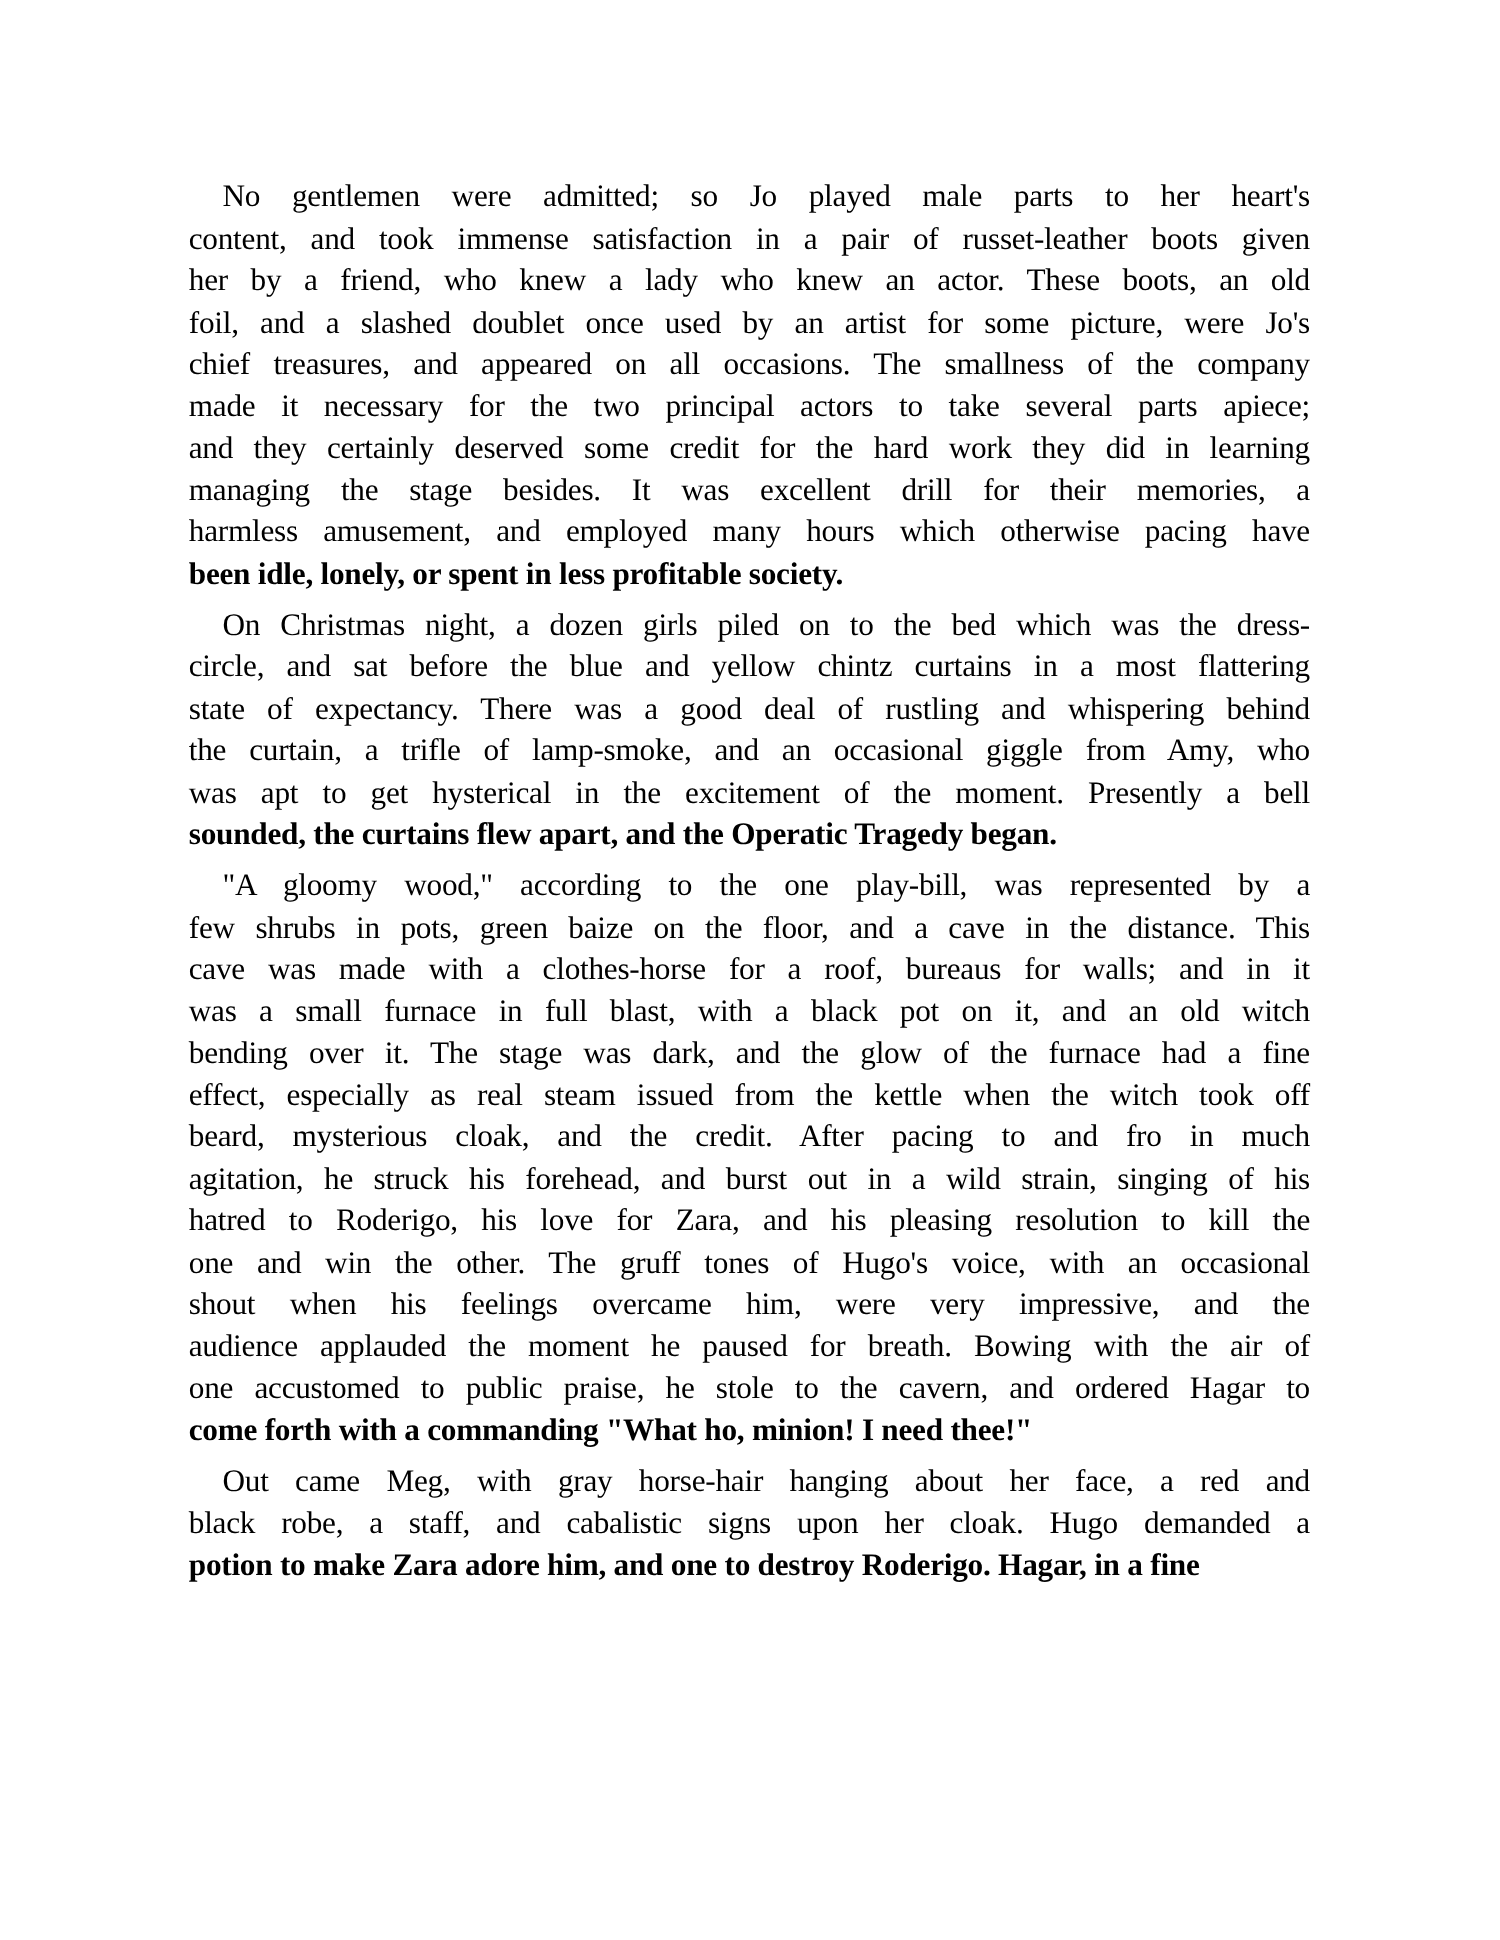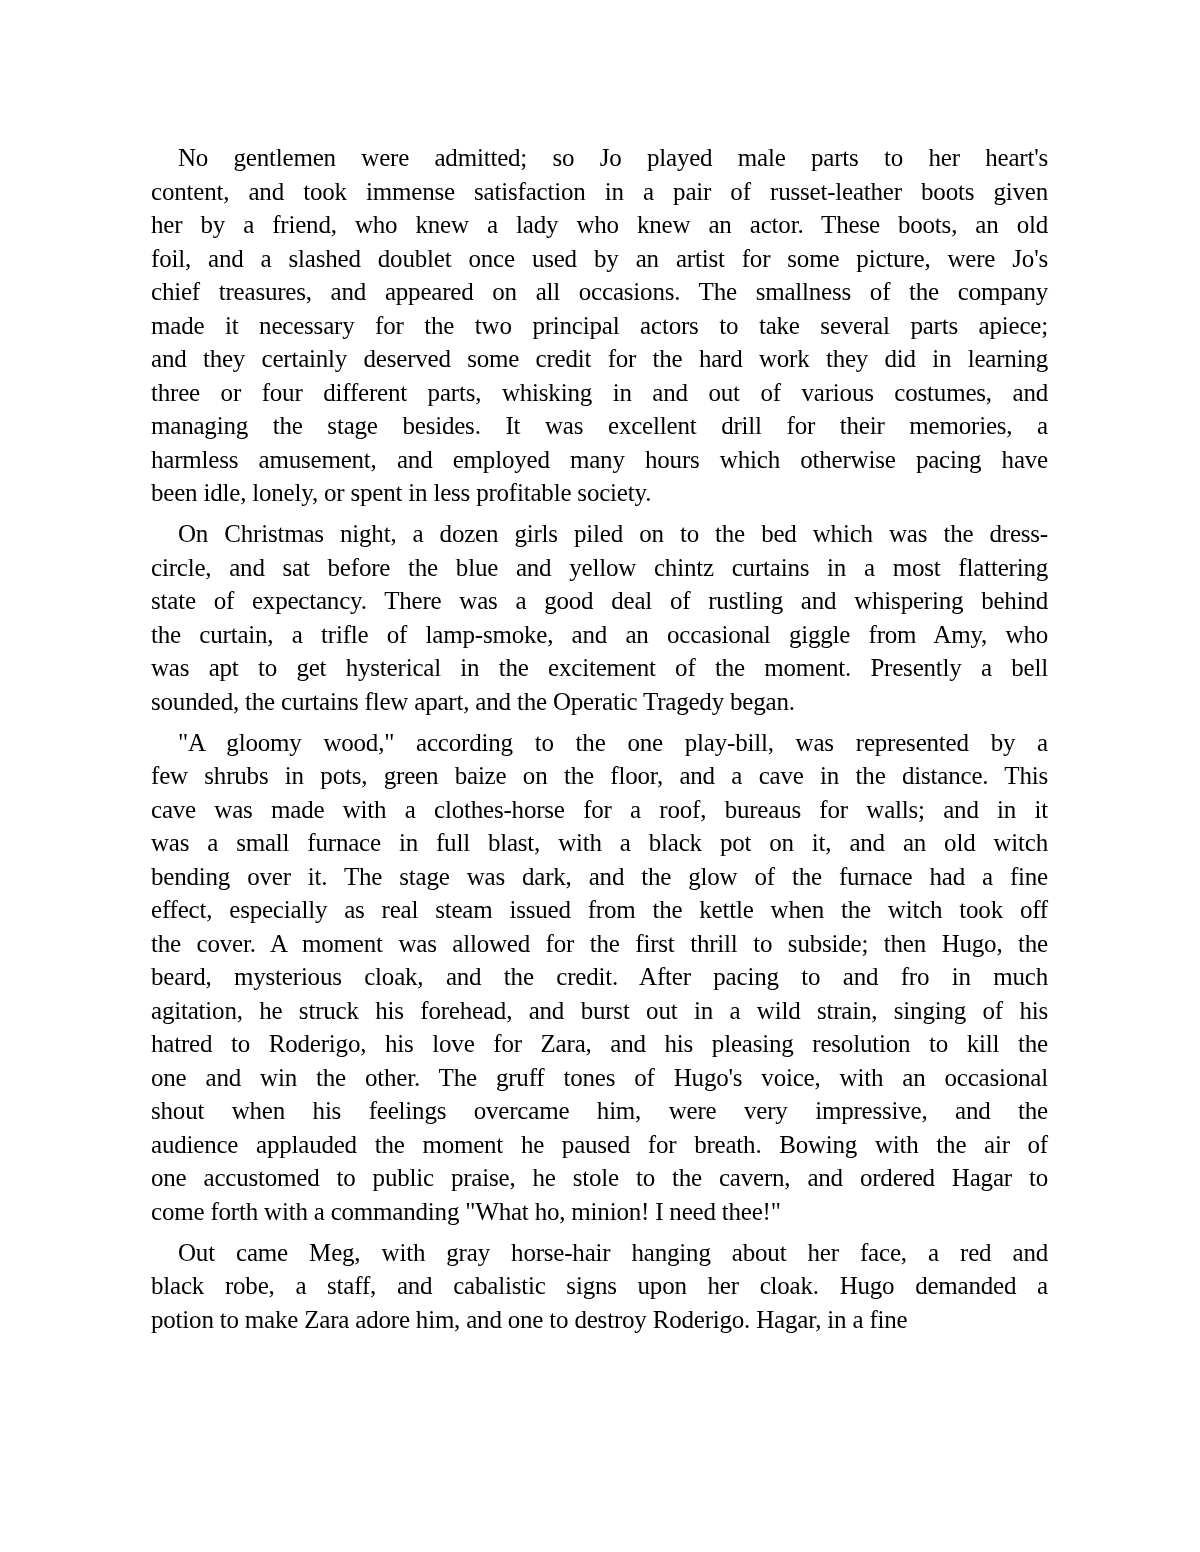--- a/index.html
+++ b/index.html
@@ -31,56 +31,55 @@
   }
   .line {
     text-align: justify;
     text-align-last: justify;
   }
   .line.first {
     text-indent: 27px;
   }
   .line.last {
     text-align-last: left;
+    font-weight: bold;
   }
 </style>
 </head>
 <body>
 
 <div class="page">
   <div class="text-block" id="text-block">
       <div class="para">
         <div class="line first">No gentlemen were admitted; so Jo played male parts to her heart's</div>
         <div class="line">content, and took immense satisfaction in a pair of russet-leather boots given</div>
         <div class="line">her by a friend, who knew a lady who knew an actor. These boots, an old</div>
         <div class="line">foil, and a slashed doublet once used by an artist for some picture, were Jo's</div>
         <div class="line">chief treasures, and appeared on all occasions. The smallness of the company</div>
         <div class="line">made it necessary for the two principal actors to take several parts apiece;</div>
         <div class="line">and they certainly deserved some credit for the hard work they did in learning</div>
-        <div class="line">three or four different parts, whisking in and out of various costumes, and</div>
         <div class="line">managing the stage besides. It was excellent drill for their memories, a</div>
         <div class="line">harmless amusement, and employed many hours which otherwise pacing have</div>
         <div class="line last">been idle, lonely, or spent in less profitable society.</div>
       </div>
       <div class="para">
         <div class="line first">On Christmas night, a dozen girls piled on to the bed which was the dress-</div>
         <div class="line">circle, and sat before the blue and yellow chintz curtains in a most flattering</div>
         <div class="line">state of expectancy. There was a good deal of rustling and whispering behind</div>
         <div class="line">the curtain, a trifle of lamp-smoke, and an occasional giggle from Amy, who</div>
         <div class="line">was apt to get hysterical in the excitement of the moment. Presently a bell</div>
         <div class="line last">sounded, the curtains flew apart, and the Operatic Tragedy began.</div>
       </div>
       <div class="para">
         <div class="line first">"A gloomy wood," according to the one play-bill, was represented by a</div>
         <div class="line">few shrubs in pots, green baize on the floor, and a cave in the distance. This</div>
         <div class="line">cave was made with a clothes-horse for a roof, bureaus for walls; and in it</div>
         <div class="line">was a small furnace in full blast, with a black pot on it, and an old witch</div>
         <div class="line">bending over it. The stage was dark, and the glow of the furnace had a fine</div>
         <div class="line">effect, especially as real steam issued from the kettle when the witch took off</div>
-        <div class="line">the cover. A moment was allowed for the first thrill to subside; then Hugo, the</div>
         <div class="line">beard, mysterious cloak, and the credit. After pacing to and fro in much</div>
         <div class="line">agitation, he struck his forehead, and burst out in a wild strain, singing of his</div>
         <div class="line">hatred to Roderigo, his love for Zara, and his pleasing resolution to kill the</div>
         <div class="line">one and win the other. The gruff tones of Hugo's voice, with an occasional</div>
         <div class="line">shout when his feelings overcame him, were very impressive, and the</div>
         <div class="line">audience applauded the moment he paused for breath. Bowing with the air of</div>
         <div class="line">one accustomed to public praise, he stole to the cavern, and ordered Hagar to</div>
         <div class="line last">come forth with a commanding "What ho, minion! I need thee!"</div>
       </div>
       <div class="para">

